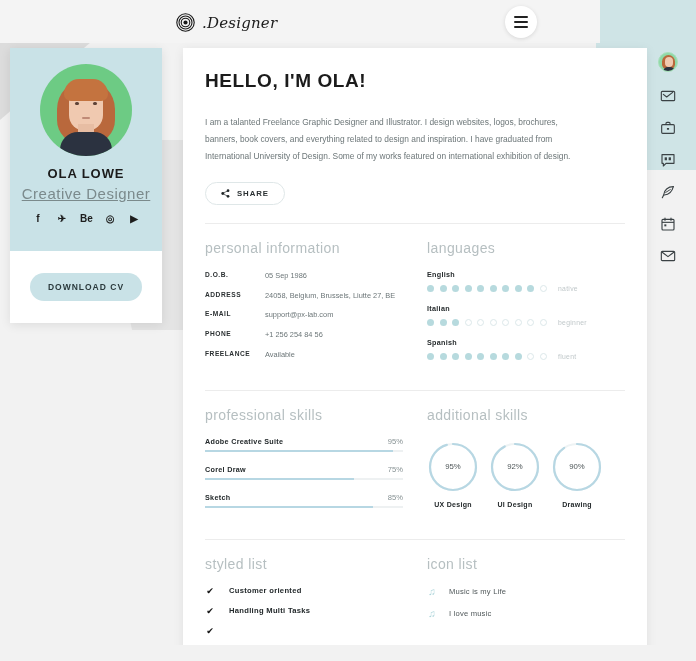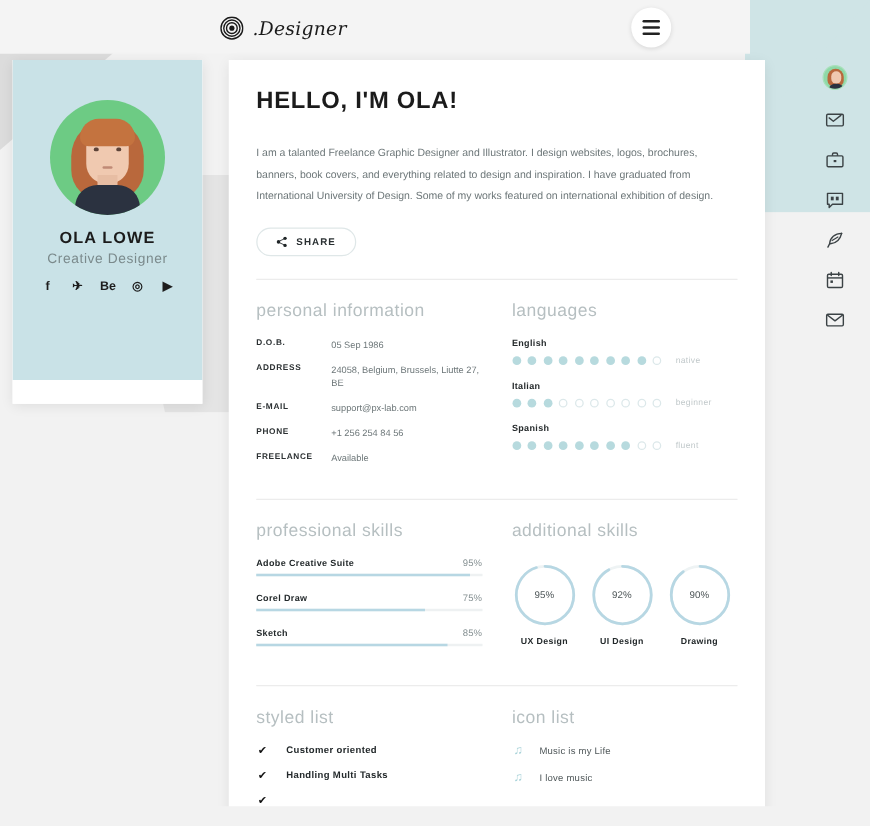--- a/index.html
+++ b/index.html
@@ -76,22 +76,22 @@
   .profile-card {
     position: absolute; left: 10px; top: 48px;
     width: 152px; height: 275px;
     background: #ffffff;
     box-shadow: 0 2px 10px rgba(0,0,0,.09);
     z-index: 4;
     overflow: hidden;
   }
   .profile-top {
     background: #c9e2e7;
-    height: 256px;
-    padding-top: 32px;
+    height: 203px;
+    padding-top: 16px;
     text-align: center;
   }
   .avatar-big {
     width: 92px; height: 92px; border-radius: 50%;
     margin: 0 auto 10px;
     background: #6dcb84;
     position: relative;
     overflow: hidden;
   }
   .avatar-big .hair-back {
@@ -122,21 +122,21 @@
   }
   .avatar-big .neck {
     position: absolute; left: 38px; top: 60px; width: 16px; height: 14px;
     background: #e7bda3;
   }
   .profile-name {
     font-size: 13px; font-weight: bold; letter-spacing: .9px;
     color: #1b1b1b; margin-bottom: 4px;
   }
   .profile-role {
-    font-size: 11px; color: #7b8a8c; letter-spacing: .5px; margin-bottom: 12px;
+    font-size: 15px; color: #7b8a8c; letter-spacing: .5px; margin-bottom: 12px; text-decoration: underline;
   }
   .socials {
     display: flex; justify-content: center; gap: 12px;
   }
   .socials .si {
     font-size: 10px; color: #1d1d1d; cursor: pointer;
     font-weight: bold; line-height: 1;
     width: 12px; text-align: center;
   }
   .profile-bottom {
@@ -146,21 +146,21 @@
   .cv-btn {
     background: #c9e2e7; color: #2b3a3d;
     font-size: 8.5px; font-weight: bold; letter-spacing: 1px;
     border: none; border-radius: 14px;
     padding: 9px 18px; cursor: pointer;
   }
 
   
   .sheet {
     position: absolute; left: 183px; top: 48px;
-    width: 429px; height: 612px;
+    width: 464px; height: 612px;
     background: #ffffff;
     box-shadow: 0 2px 10px rgba(0,0,0,.08);
     z-index: 3;
     padding: 22px 22px 0 22px;
     overflow: hidden;
   }
   .hello-title {
     font-size: 19px; font-weight: bold; letter-spacing: .6px;
     color: #1b1b1b; margin-bottom: 22px;
   }

